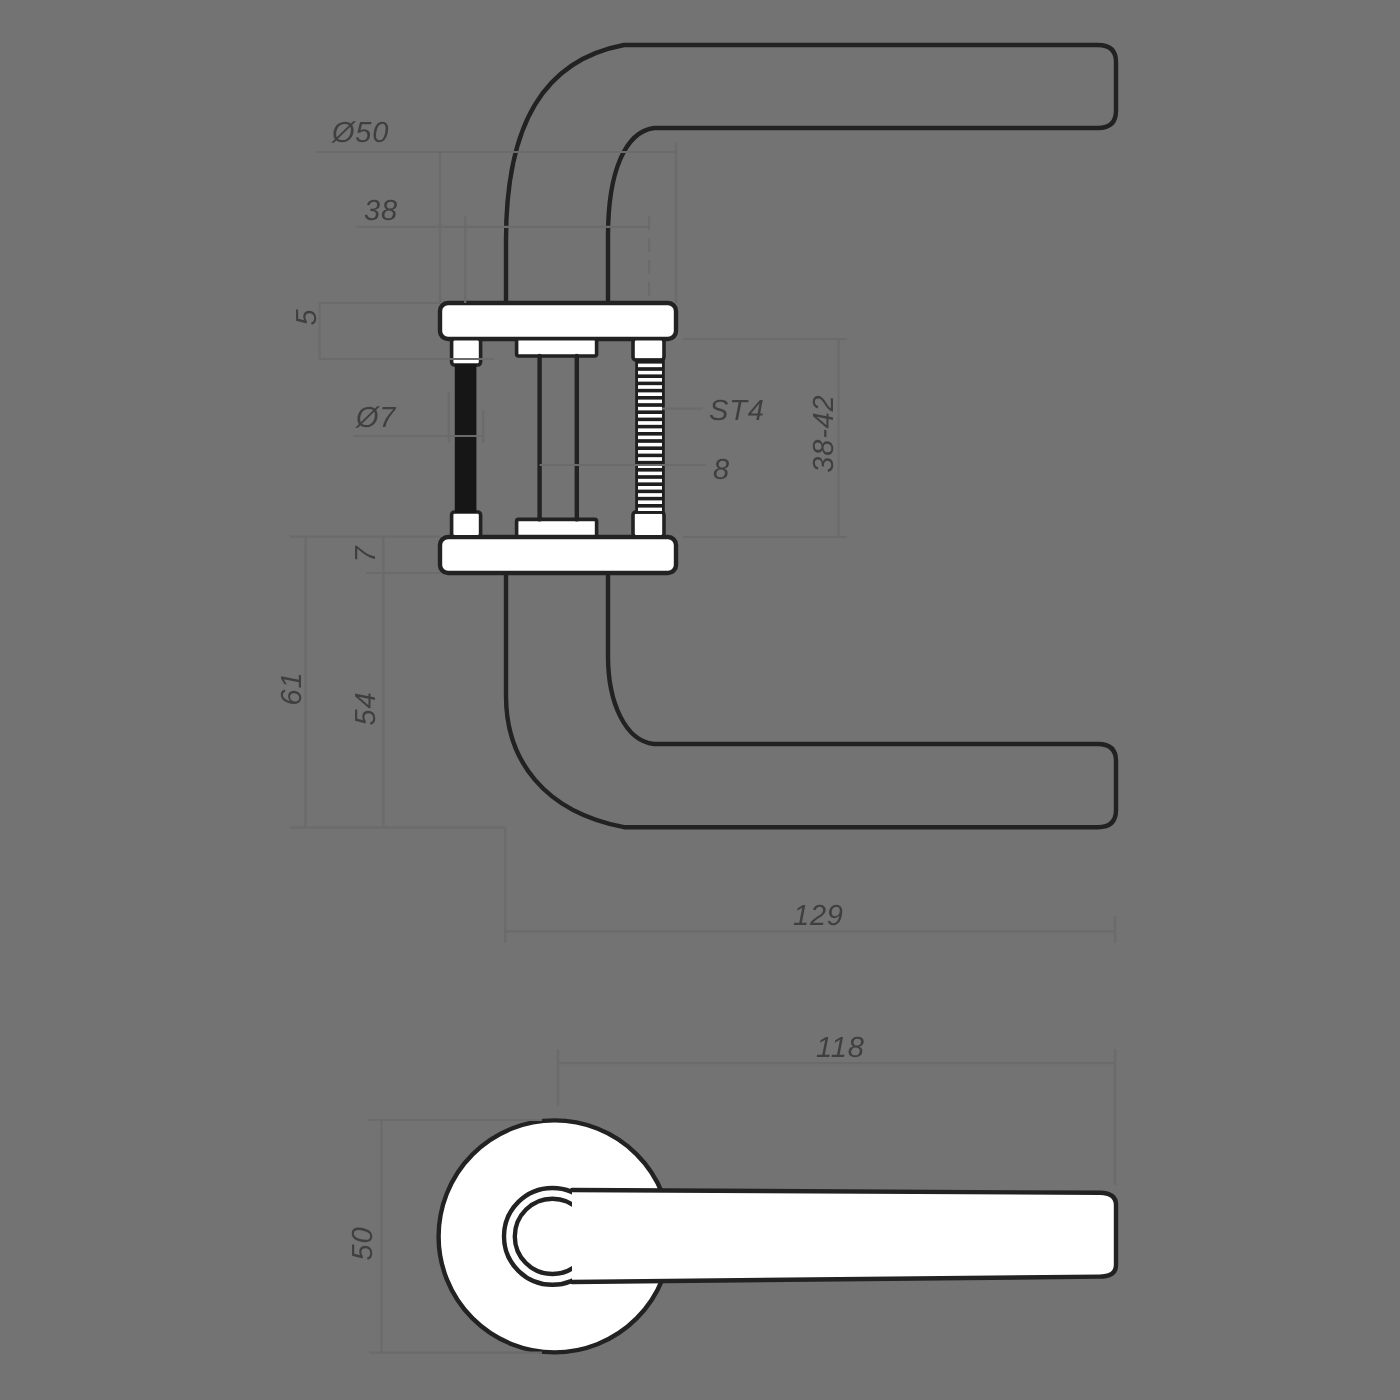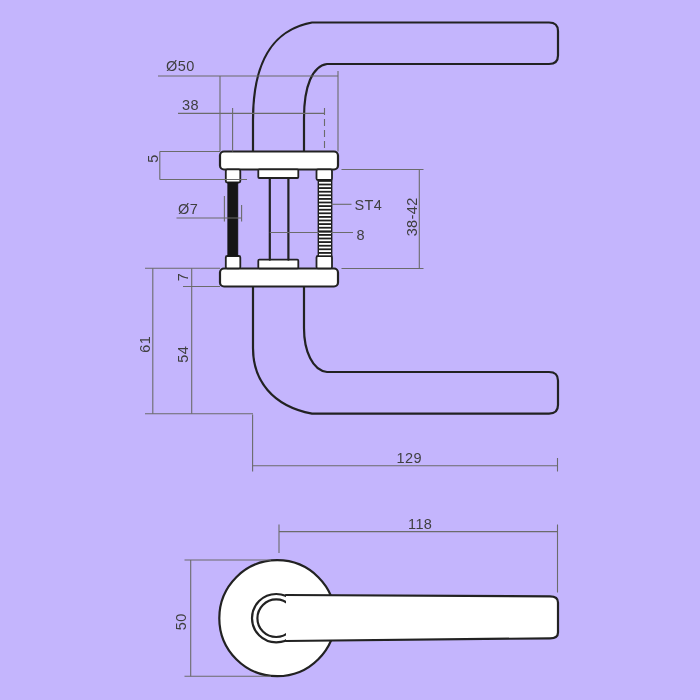--- a/index.html
+++ b/index.html
@@ -1,16 +1,16 @@
 <!DOCTYPE html>
 <html><head>
 <meta charset="utf-8">
 <style>
   html,body{margin:0;padding:0;background:#ffffff;}
-  #canvas{width:700px;height:700px;position:relative;background:#c4b5fd;overflow:hidden;}
+  #canvas{width:700px;height:700px;position:relative;background:#737373;overflow:hidden;font-style:italic;}
   svg{display:block;}
   .obj{fill:none;stroke:#222222;stroke-width:2.2;stroke-linejoin:round;stroke-linecap:round;}
   .objf{fill:#ffffff;stroke:#222222;stroke-width:2.2;stroke-linejoin:round;}
   .objthin{fill:#ffffff;stroke:#222222;stroke-width:1.8;stroke-linejoin:round;}
   .solid{fill:#161616;stroke:#161616;stroke-width:1;}
   .dim{fill:none;stroke:#6b6b6b;stroke-width:1.1;stroke-linecap:butt;}
   .dimdash{fill:none;stroke:#6b6b6b;stroke-width:1.1;stroke-dasharray:7 4;}
   text{font-family:"Liberation Sans", sans-serif;font-size:14.5px;fill:#3f3f3f;letter-spacing:0.4px;}
 </style>
 </head>

